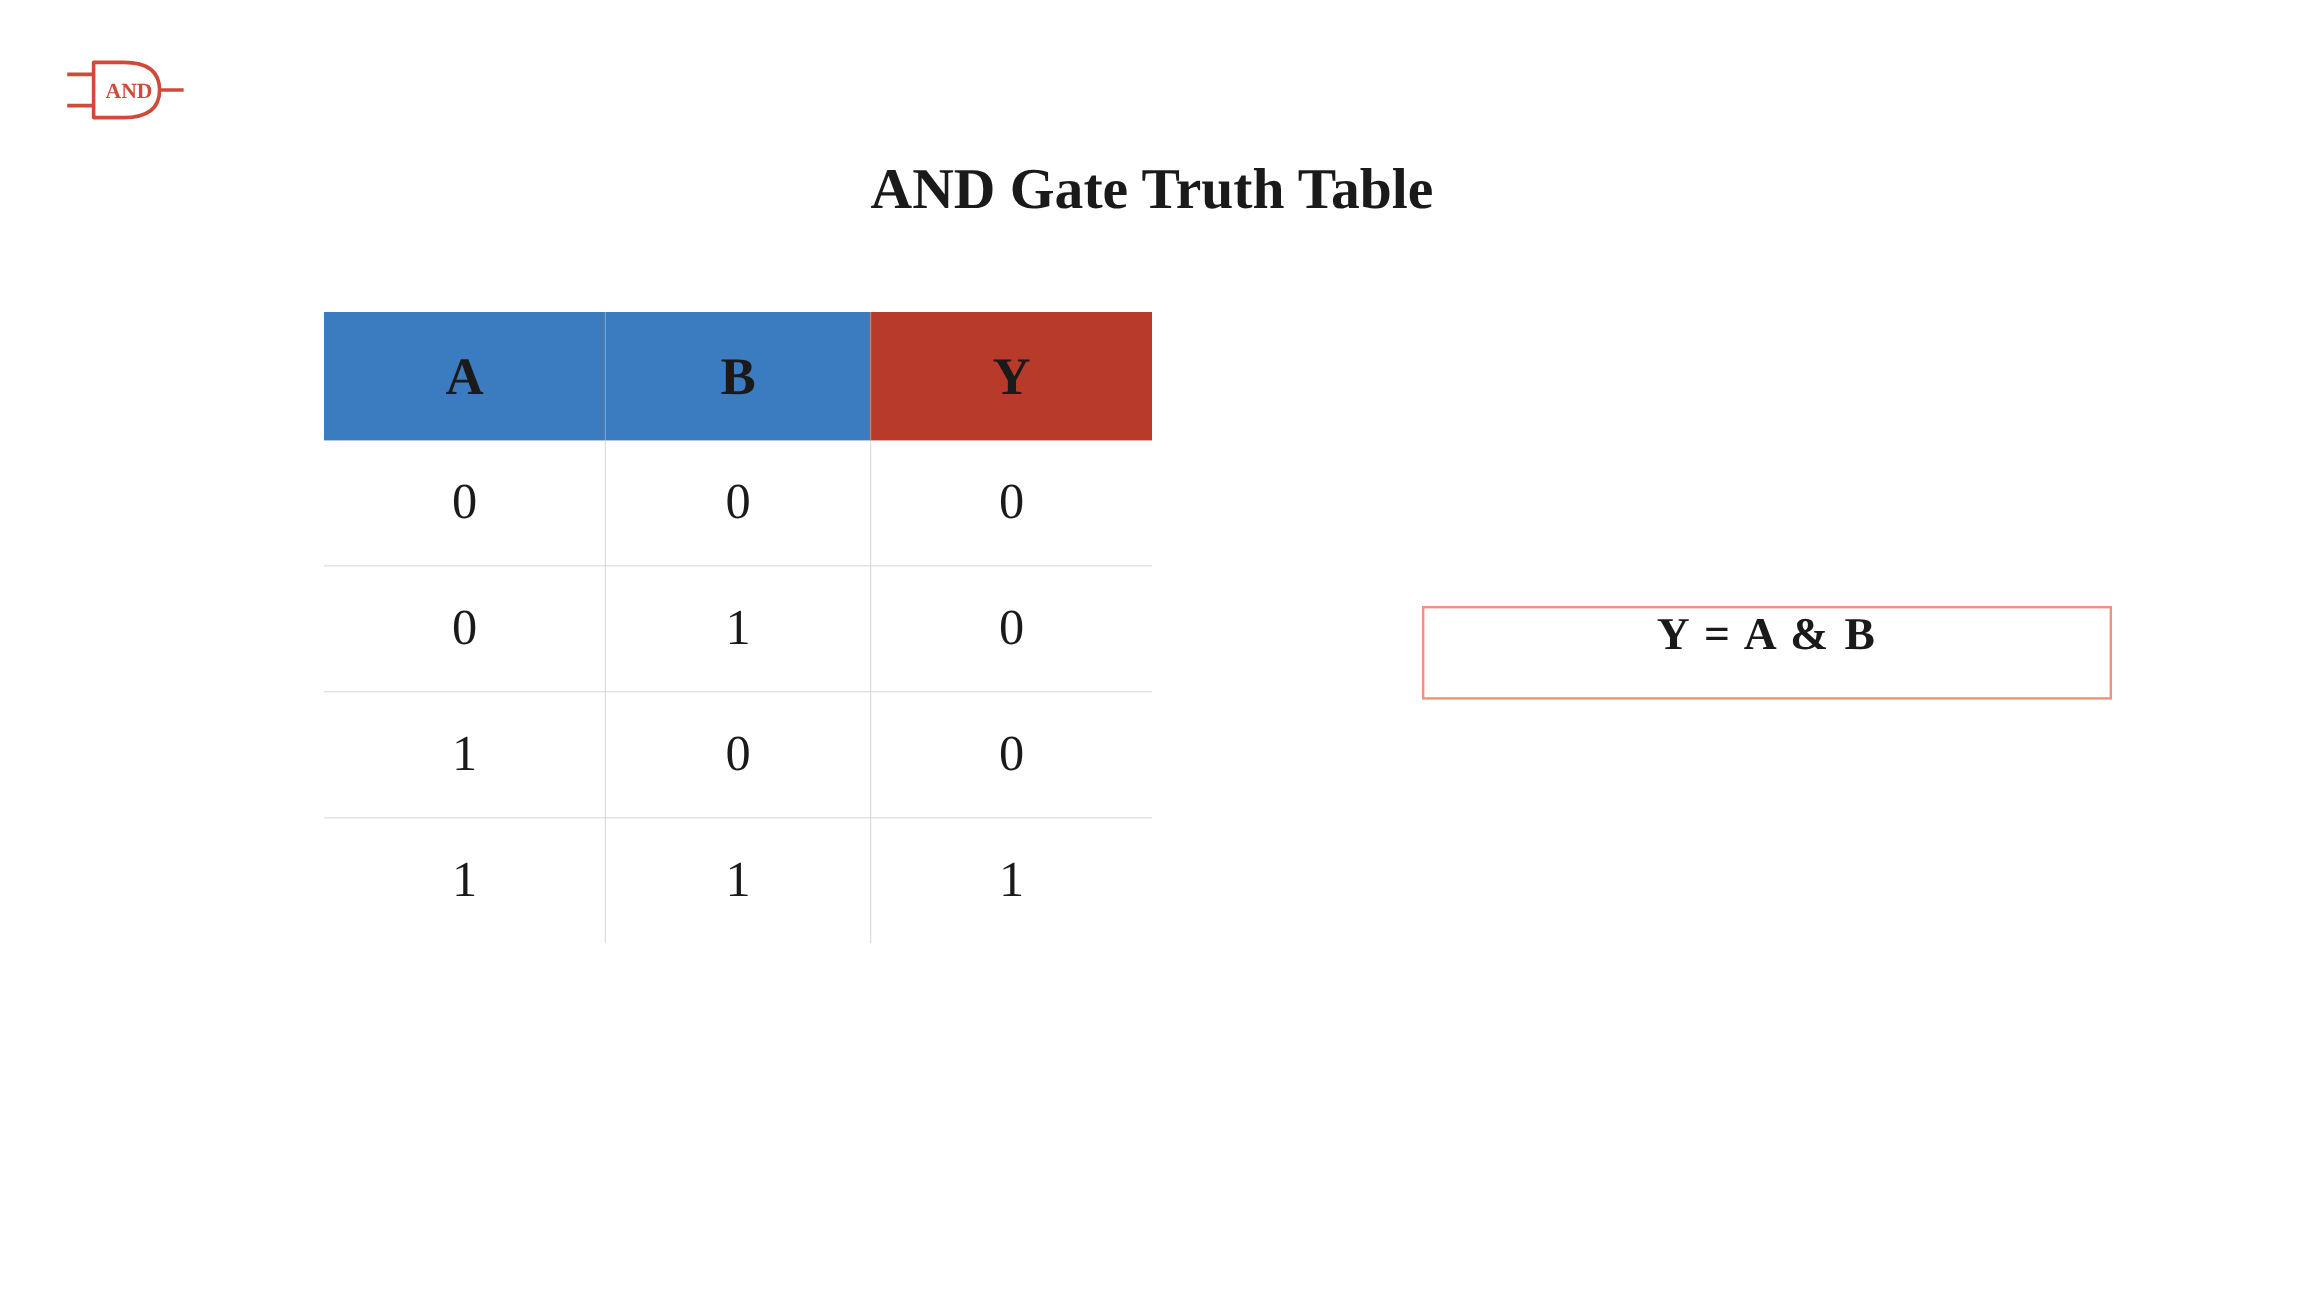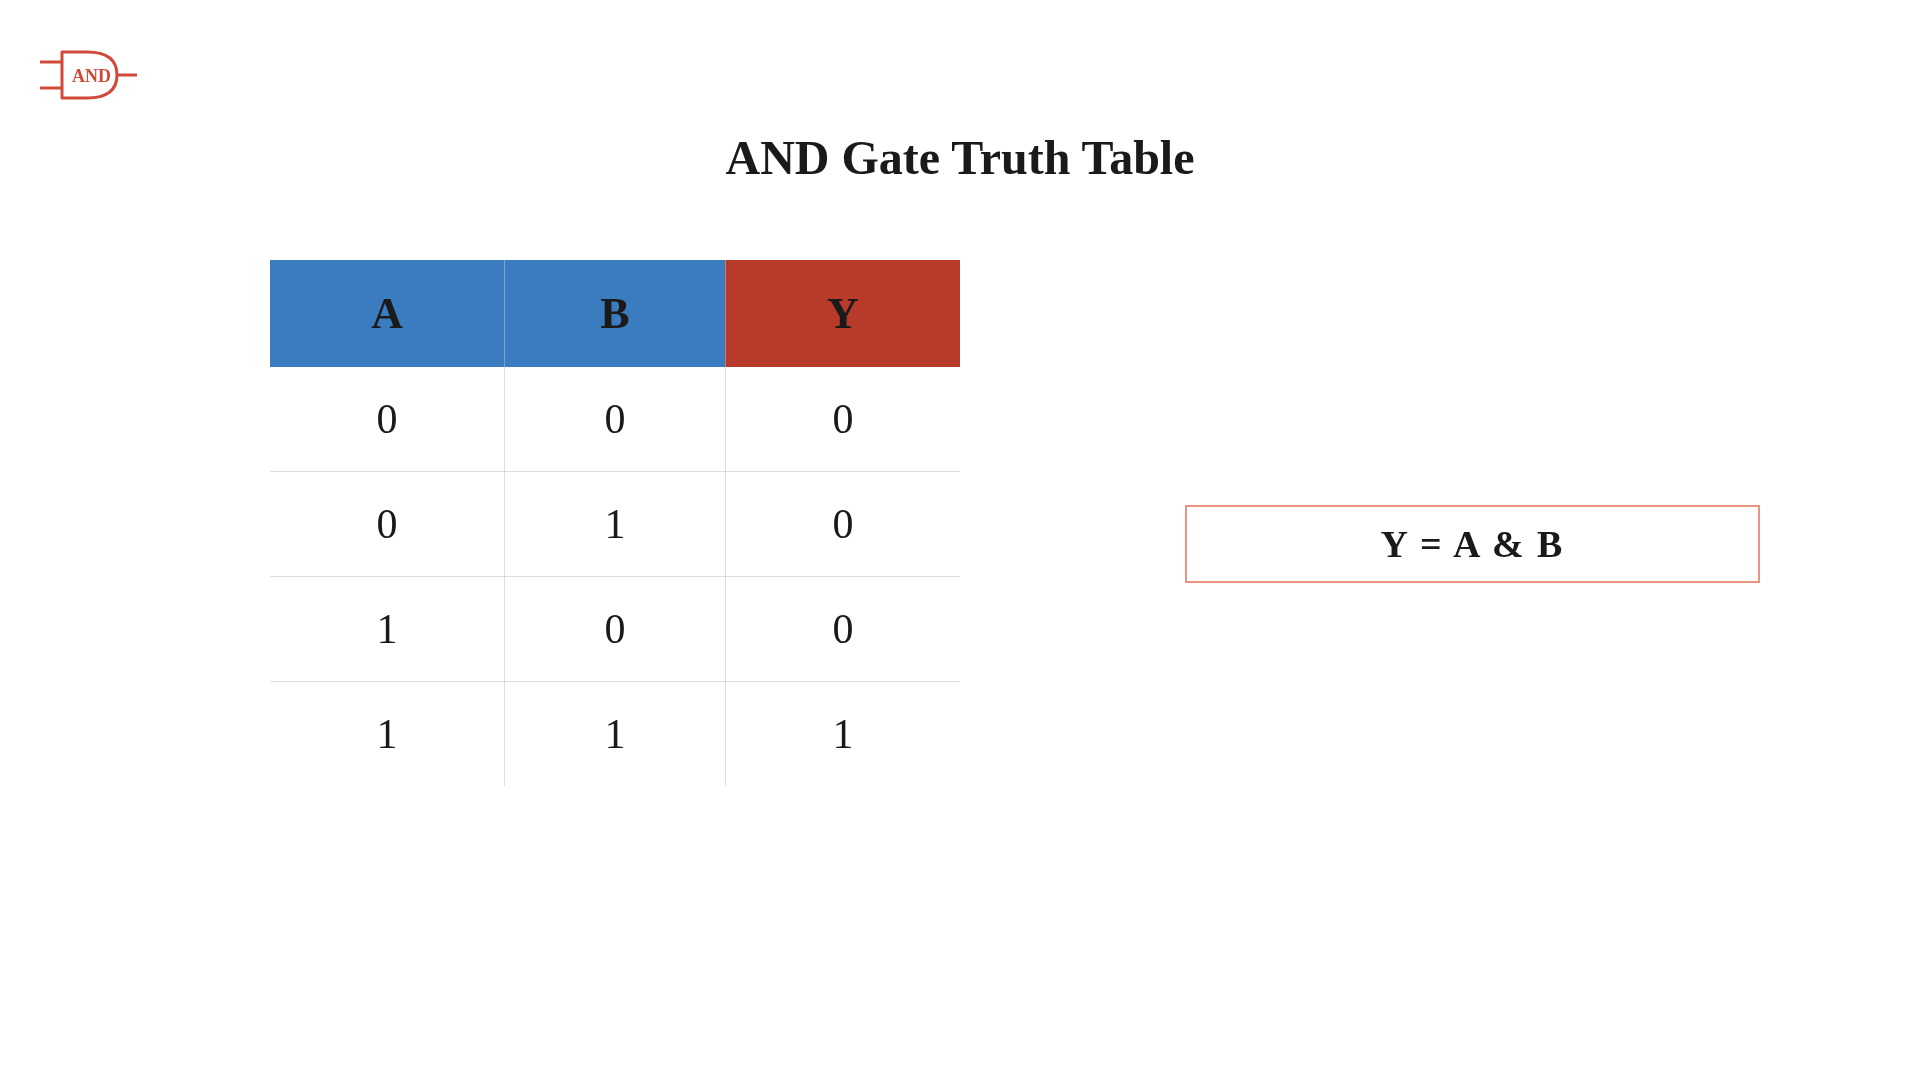--- a/index.html
+++ b/index.html
@@ -10,21 +10,21 @@
     body {
       width: 1920px;
       height: 1080px;
       background: white;
       font-family: "Comic Sans MS", "Comic Sans", cursive;
       position: relative;
     }
     .gate-icon {
       position: absolute;
       top: 40px;
-      left: 32px;
+      left: 48px;
     }
     .title {
       position: absolute;
       top: 130px;
       left: 0;
       width: 100%;
       text-align: center;
       font-size: 48px;
       font-weight: bold;
       color: #1a1a1a;
@@ -76,21 +76,20 @@
       
     }
     .equation-box {
       position: absolute;
       top: 505px;
       left: 1185px;
       width: 575px;
       height: 78px;
       border: 2px solid #e8947f;
       display: flex;
-      align-items: center;
       justify-content: center;
       font-size: 38px;
       font-weight: bold;
       color: #1a1a1a;
       letter-spacing: 2px;
     }
   </style>
 </head>
 <body>
 

